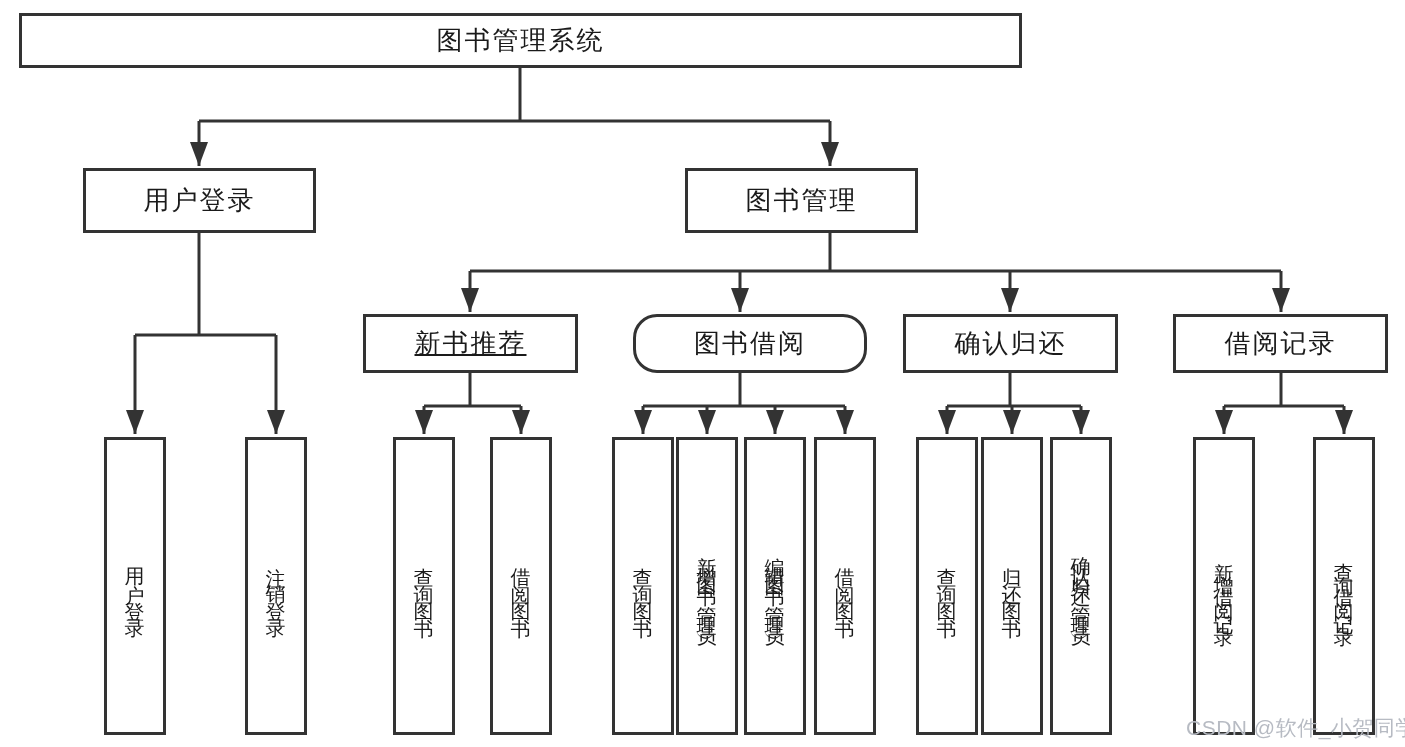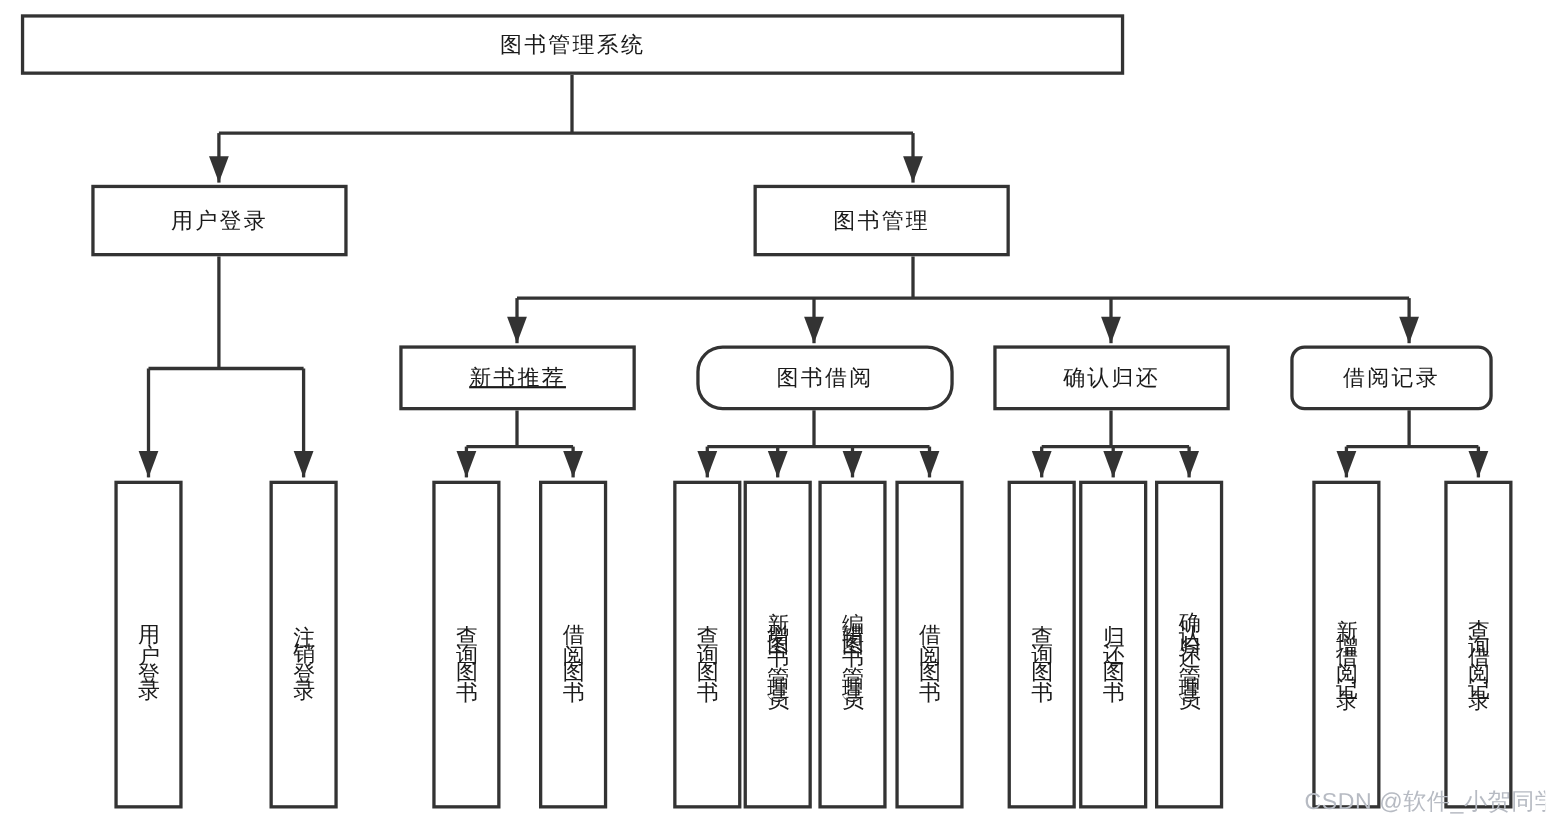--- a/index.html
+++ b/index.html
@@ -26,21 +26,21 @@
     position: absolute;
     box-sizing: border-box;
     border: 3px solid #333333;
     background: #ffffff;
     display: flex;
     align-items: center;
     justify-content: center;
     z-index: 2;
   }
   .hlabel {
-    font-size: 20px;
+    font-size: 26px;
     letter-spacing: 2px;
     color: #1a1a1a;
     white-space: nowrap;
   }
   .vlabel {
     writing-mode: vertical-rl;
     text-orientation: mixed;
     font-size: 20px;
     line-height: 1;
     color: #1a1a1a;
@@ -52,21 +52,21 @@
 
   
   #n-root   { left: 19px;  top: 13px;  width: 1003px; height: 55px; }
   
   #n-login  { left: 83px;  top: 168px; width: 233px;  height: 65px; }
   #n-mgmt   { left: 685px; top: 168px; width: 233px;  height: 65px; }
   
   #n-rec    { left: 363px; top: 314px; width: 215px;  height: 59px; text-decoration: underline; }
   #n-borrow { left: 633px; top: 314px; width: 234px;  height: 59px; border-radius: 24px; }
   #n-cur    { left: 903px; top: 314px; width: 215px;  height: 59px; }
-  #n-log    { left: 1173px;top: 314px; width: 184px;  height: 59px; border-radius: 13px; }
+  #n-log    { left: 1173px;top: 314px; width: 215px;  height: 59px; }
   
   .vbox { top: 437px; width: 62px; height: 298px; }
   #l-a { left: 104px; }
   #l-b { left: 245px; }
   #l-c { left: 393px; }
   #l-d { left: 490px; }
   #l-e { left: 612px; }
   #l-f { left: 676px; }
   #l-g { left: 744px; }
   #l-h { left: 814px; }

